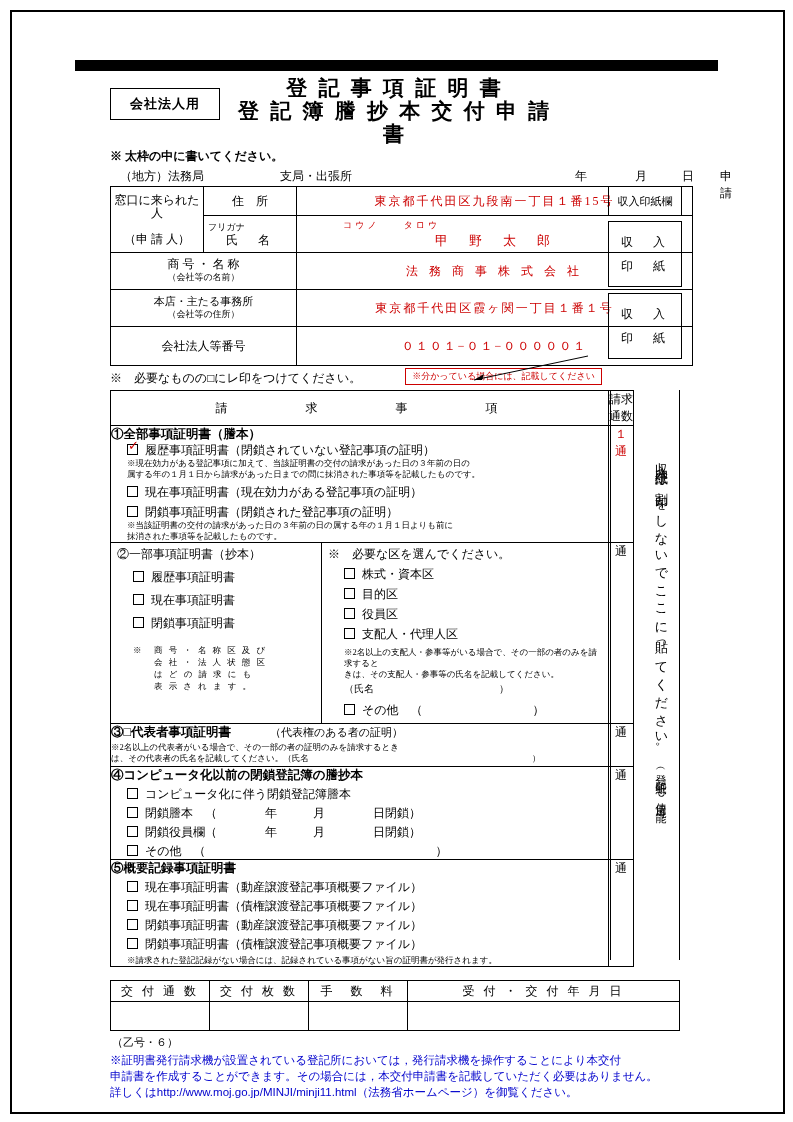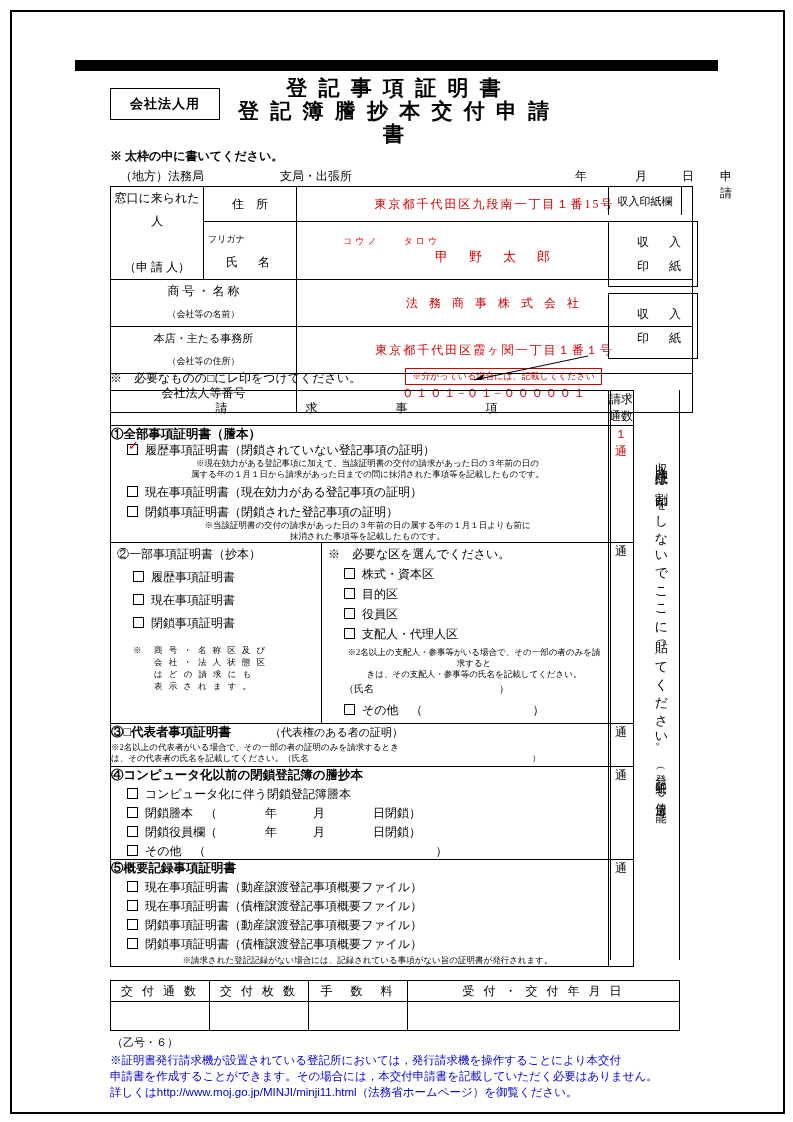--- a/index.html
+++ b/index.html
@@ -23,47 +23,47 @@
   .hl-b{position:absolute;left:160px;}
   .hl-c{position:absolute;left:455px;}
   .hl-d{position:absolute;left:515px;}
   .hl-e{position:absolute;left:562px;}
   .hl-f{position:absolute;left:600px;}
 
   
   .tbl{position:absolute;border-collapse:collapse;}
   .t1{left:110px;top:186px;}
   .t1 td{border:1px solid #000;font-size:12px;padding:0;}
-  .lbl{width:92px;text-align:center;vertical-align:middle;line-height:23px;}
+  .lbl{width:92px;text-align:center;vertical-align:middle;line-height:13px;}
   .lbl .small{font-size:9px;display:block;}
   .val{width:395px;text-align:center;vertical-align:middle;color:#cc0000;font-size:13px;letter-spacing:2px;}
   .val.sp{letter-spacing:4px;}
   .furi{font-size:9px;color:#000;text-align:left;padding-left:4px;}
   .furi .red{color:#cc0000;letter-spacing:3px;margin-left:42px;font-size:9px;}
 
   .stampcol{position:absolute;left:608px;top:186px;width:72px;}
   .stamp-head{width:72px;height:28px;border:1px solid #000;border-bottom:none;display:flex;align-items:center;justify-content:center;font-size:11px;}
-  .stamp-box{width:72px;height:64px;border:1px solid #000;margin-top:6px;display:flex;flex-direction:column;align-items:center;justify-content:center;font-size:12px;letter-spacing:4px;line-height:24px;padding-left:16px;}
+  .stamp-box{width:72px;height:64px;border:1px solid #000;margin-top:6px;display:flex;flex-direction:column;align-items:center;justify-content:center;font-size:12px;letter-spacing:4px;line-height:24px;}
 
   .note2{position:absolute;left:110px;top:370px;font-size:12px;}
   .redbox{position:absolute;left:405px;top:368px;width:195px;height:15px;border:1px solid #cc0000;color:#cc0000;font-size:9px;display:flex;align-items:center;justify-content:center;}
   .arrow{position:absolute;left:470px;top:352px;width:120px;height:30px;}
 
   
   .t2{position:absolute;left:110px;top:390px;width:490px;border-collapse:collapse;}
   .t2 td{border:1px solid #000;vertical-align:top;font-size:12px;padding:0;}
   .hdr td{text-align:center;font-weight:normal;height:20px;vertical-align:middle;letter-spacing:6px;font-size:12px;}
   .qty{width:72px;text-align:center;vertical-align:middle;font-size:12px;}
   .qty .red{color:#cc0000;}
   .sec{padding:3px 4px 4px 6px;line-height:16px;}
   .sec .h{font-size:12.5px;font-weight:bold;}
   .cb{display:inline-block;width:9px;height:9px;border:1px solid #000;margin-right:7px;vertical-align:-1px;position:relative;}
   .cb.checked::after{content:"✓";position:absolute;left:0px;top:-6px;color:#cc0000;font-size:13px;line-height:13px;}
   .ind{margin-left:16px;}
-  .fine{font-size:8.5px;line-height:11px;margin-left:16px;text-align:center;}
+  .fine{font-size:8.5px;line-height:11px;margin-left:16px;}
   .fine2{font-size:8.5px;line-height:11px;}
   .two-col{display:flex;}
   .colL{width:200px;padding:3px 4px 4px 6px;}
   .colR{width:276px;padding:3px 4px 4px 6px;border-left:1px solid #000;}
   .vlabel{font-size:8.5px;line-height:12px;margin-left:16px;margin-top:12px;letter-spacing:2px;}
 
   .sidebar{position:absolute;left:610px;top:390px;width:68px;height:570px;border:1px solid #000;border-top:none;border-bottom:none;}
   .sidetext{position:absolute;left:648px;top:452px;writing-mode:vertical-rl;font-size:13px;letter-spacing:3px;line-height:26px;height:500px;}
   .sidetext .sm{font-size:11px;}
 

